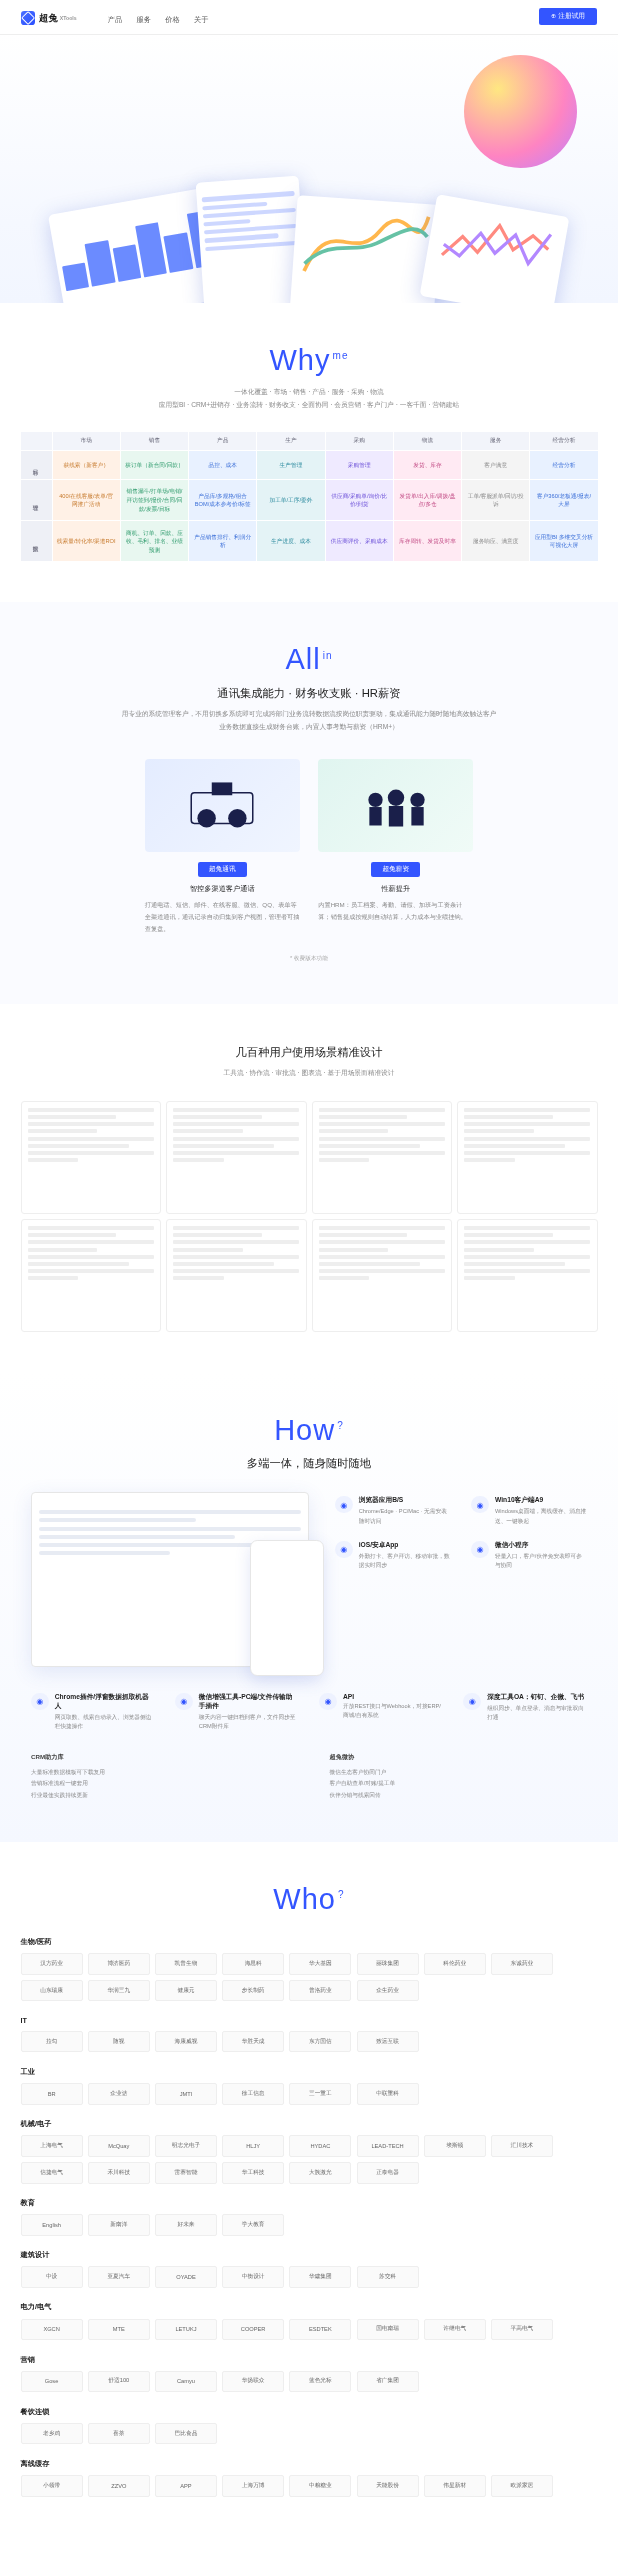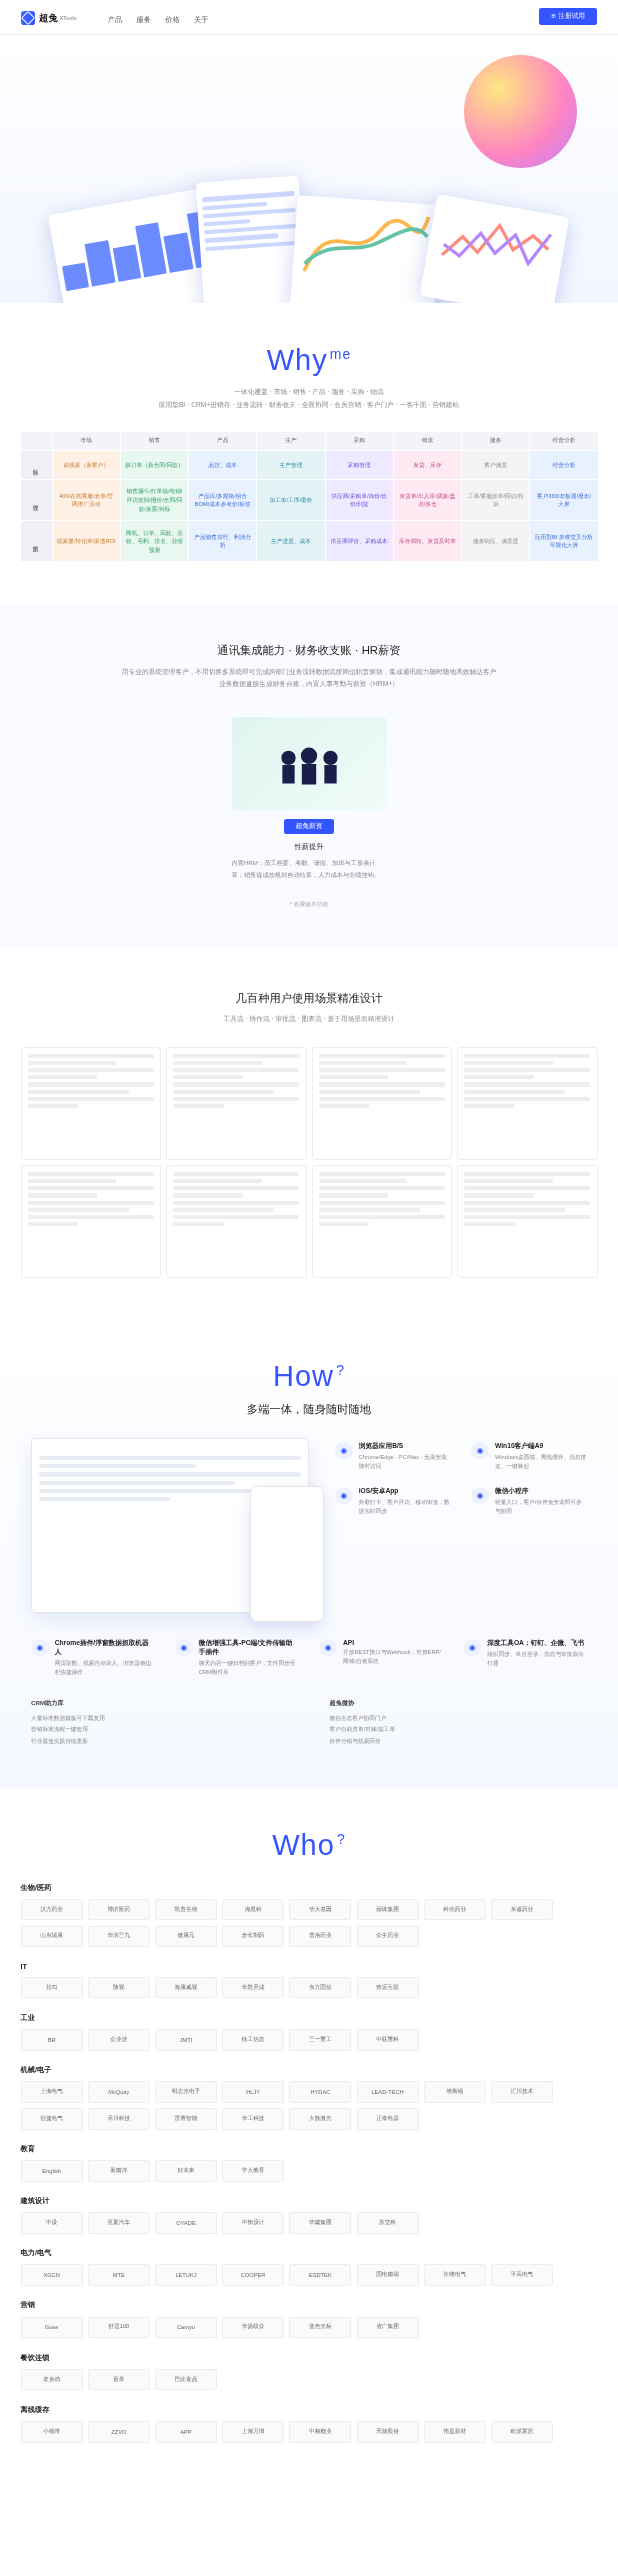--- a/index.html
+++ b/index.html
@@ -22,21 +22,21 @@
 .dev-b{left:144px;bottom:10.3px;width:103px;height:144px;transform:rotate(-4deg)}
 .dev-c{left:237px;bottom:15.5px;width:144px;height:118px;transform:rotate(4deg)}
 .dev-d{left:371px;bottom:26px;width:134px;height:103px;transform:rotate(10deg)}
 .dev-bars{display:flex;align-items:flex-end;gap:3.1px;height:60%;margin-top:11.3px}
 .dev-bars span{flex:1;background:currentColor;border-radius:1px}
 .dev-lines{display:flex;flex-direction:column;gap:4.1px;margin-top:10.3px}
 .dev-lines span{height:4.1px;border-radius:2.1px;background:currentColor;opacity:.5}
 
 .sec{padding:41px 20.6px;text-align:center}
 .sec-h{font-size:29px;font-weight:300;color:#3355ff;letter-spacing:1px;margin-bottom:9.3px}
-.sec-h sup{font-size:14px;vertical-align:super;margin-left:2.1px}
+.sec-h sup{font-size:10px;vertical-align:super;margin-left:2.1px}
 .sec-sub{font-size:11.3px;color:#222;margin-bottom:7.2px}
 .sec-desc{font-size:6.7px;color:#888;line-height:1.9}
 
 .why-table{margin:20.6px auto 0;width:577px;font-size:5.7px}
 .wt-body{display:grid;grid-template-columns:31px repeat(8,1fr);gap:1px}
 .wt-head{background:#f2f4fa;padding:5.2px 2.1px;color:#667;font-size:5.7px}
 .wt-label{background:#eef0f6;display:flex;align-items:center;justify-content:center;color:#667;writing-mode:vertical-rl;padding:2.1px}
 .wt-cell{padding:7.2px 4.1px;min-height:28px;display:flex;align-items:center;justify-content:center;text-align:center;line-height:1.5}
 .c-orange{background:#fff1e6;color:#c77b2e}
 .c-green{background:#e8f7f0;color:#2e9b6c}
@@ -180,26 +180,40 @@
         <div class="wt-cell c-teal">生产进度、成本</div>
         <div class="wt-cell c-purple">供应商评价、采购成本</div>
         <div class="wt-cell c-pink">库存周转、发货及时率</div>
         <div class="wt-cell c-gray">服务响应、满意度</div>
         <div class="wt-cell c-blue">应用型BI 多维交叉分析 可视化大屏</div>
       </div>
   </div>
 </section>
 
 <section class="sec allin">
+  <h2 class="sec-h"><span>All</span><sup>in</sup></h2>
   <div class="sec-sub">通讯集成能力 · 财务收支账 · HR薪资</div>
   <div class="sec-desc">
     <div>用专业的系统管理客户，不用切换多系统即可完成跨部门业务流转数据流按岗位职责驱动，集成通讯能力随时随地高效触达客户</div>
       <div>业务数据直接生成财务台账，内置人事考勤与薪资（HRM+）</div>
   </div>
   <div class="allin-cards" id="allin-cards">
+      <div class="ac ac1">
+       <div class="ac-ill">
+          <svg width="82" height="57" viewBox="0 0 160 110">
+            <rect x="20" y="30" width="120" height="60" rx="6" fill="none" stroke="#1a1f4a" stroke-width="3"></rect>
+            <circle cx="50" cy="80" r="18" fill="#1a1f4a"></circle>
+            <circle cx="110" cy="80" r="18" fill="#1a1f4a"></circle>
+            <rect x="60" y="10" width="40" height="25" fill="#1a1f4a"></rect>
+          </svg>
+        </div>
+       <span class="ac-badge">超兔通讯</span>
+       <div class="ac-title">智控多渠道客户通话</div>
+       <div class="ac-text">打通电话、短信、邮件、在线客服、微信、QQ、表单等全渠道通讯，通讯记录自动归集到客户视图，管理者可抽查复盘。</div>
+     </div>
       <div class="ac ac3">
        <div class="ac-ill">
           <svg width="82" height="57" viewBox="0 0 160 110">
             <circle cx="40" cy="44" r="14" fill="#1a1f4a"></circle>
             <rect x="28" y="58" width="24" height="36" fill="#1a1f4a"></rect>
             <circle cx="80" cy="40" r="16" fill="#1a1f4a"></circle>
             <rect x="66" y="56" width="28" height="40" fill="#1a1f4a"></rect>
             <circle cx="122" cy="44" r="14" fill="#1a1f4a"></circle>
             <rect x="110" y="58" width="24" height="36" fill="#1a1f4a"></rect>
           </svg>

